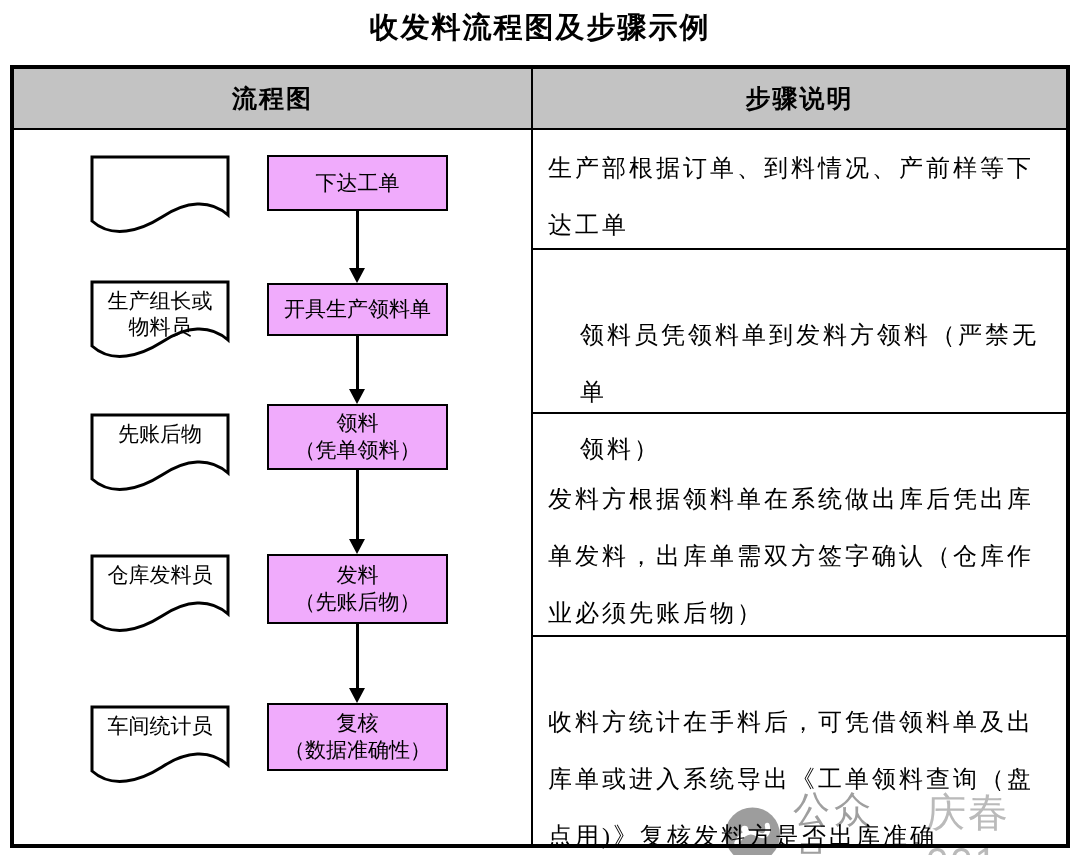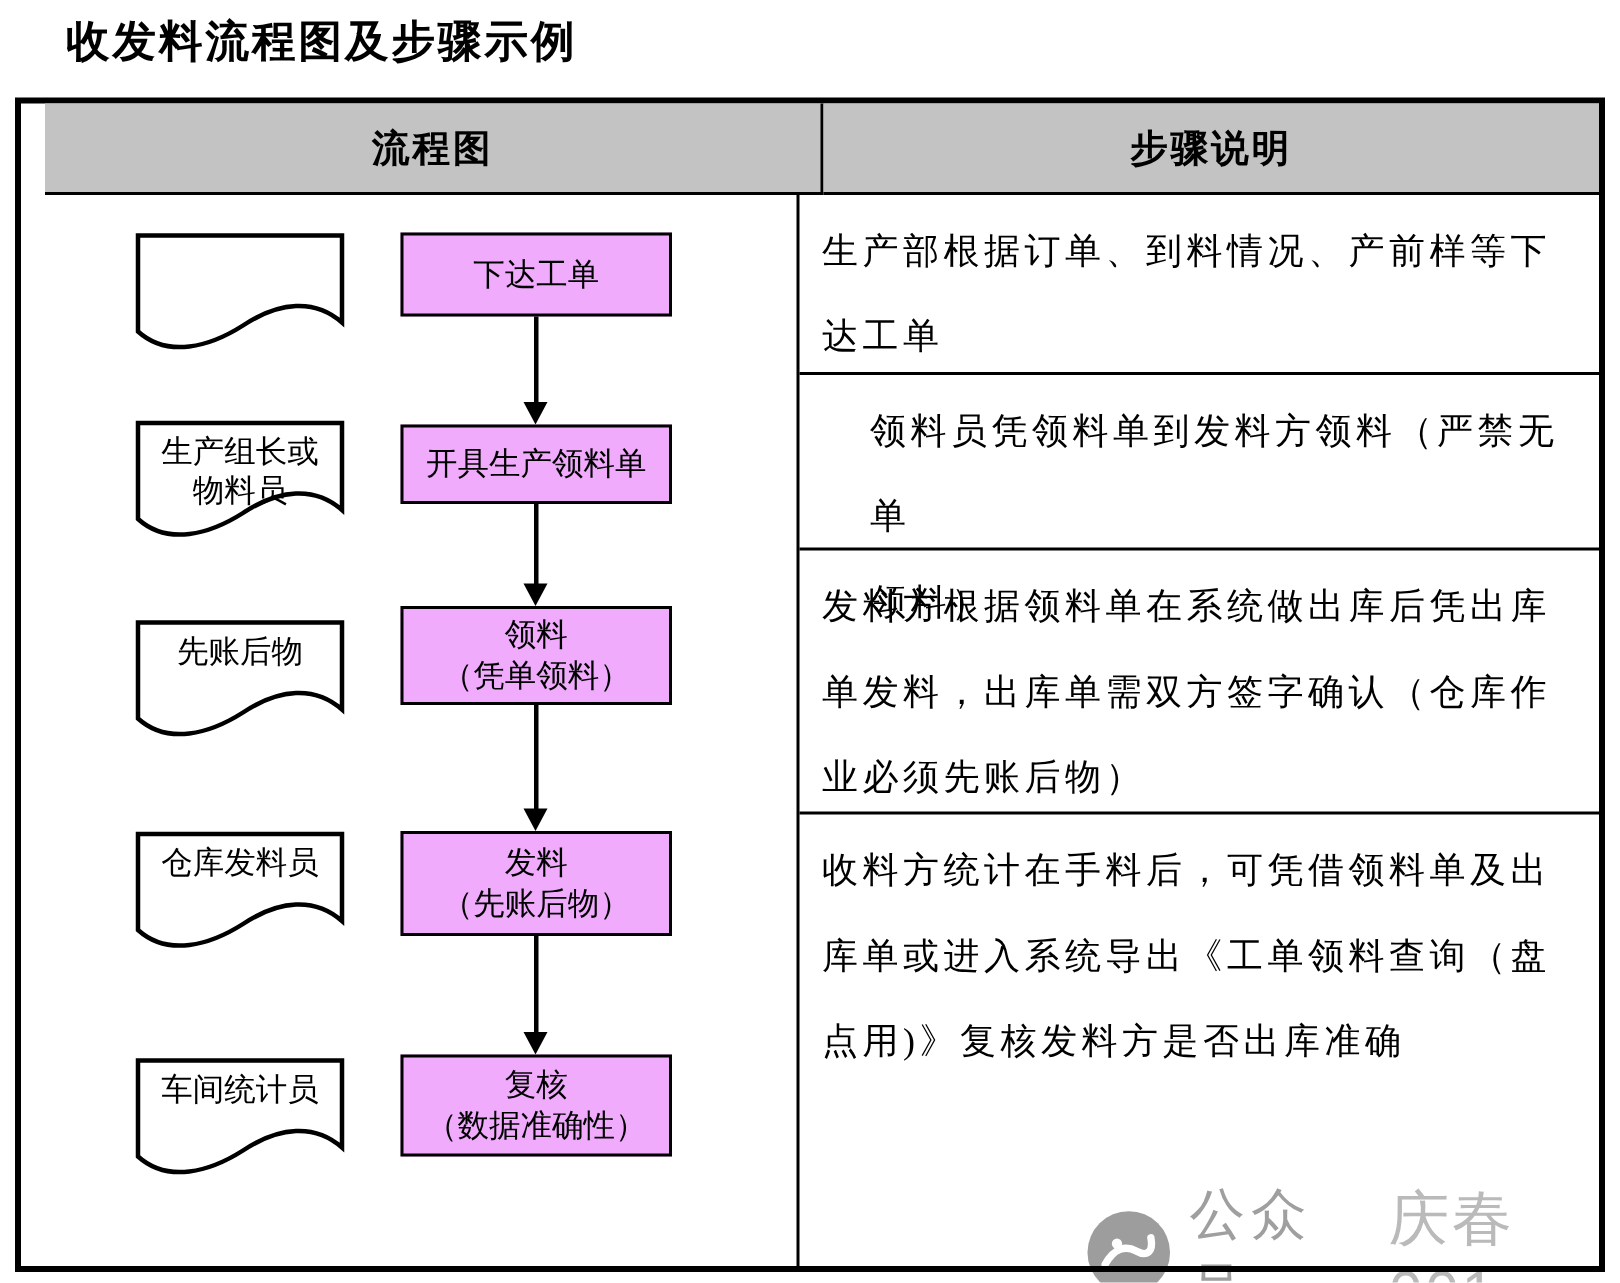--- a/index.html
+++ b/index.html
@@ -1,49 +1,49 @@
 <!DOCTYPE html>
 <html><head>
 <meta charset="utf-8">
 <style>
   * { margin: 0; padding: 0; box-sizing: border-box; }
   html, body { width: 1080px; height: 855px; background: #ffffff; overflow: hidden; }
   body { font-family: "Liberation Serif", "DejaVu Serif", serif; color: #000; position: relative; }
 
   .page-title {
     position: absolute; left: 0; top: 8px; width: 100%;
-    text-align: left; font-size: 29px; font-weight: bold; letter-spacing: 2px; padding-left: 44px;
+    text-align: center; font-size: 29px; font-weight: bold; letter-spacing: 2px;
   }
 
   
   .watermark {
     position: absolute; left: 724px; top: 785px;
     display: flex; align-items: center; gap: 12px;
     font-family: "Liberation Sans", "DejaVu Sans", sans-serif;
   }
   .watermark .wm-primary { font-size: 37px; color: #9f9f9f; letter-spacing: 4px; }
   .watermark .wm-secondary { font-size: 40px; color: #bababa; letter-spacing: 2px; }
 
   
   .proc-table {
     position: absolute; left: 10px; top: 65px; width: 1060px; height: 783px;
     border: 4px solid #000; background: transparent;
   }
-  .thead { display: flex; height: 61px; padding-left: 16px; }
+  .thead { display: flex; height: 61px; }
   .th {
     background: #c3c3c3; border-bottom: 2px solid #000;
     display: flex; align-items: center; justify-content: center;
     font-size: 25px; font-weight: bold; letter-spacing: 2px;
   }
   .th.left  { width: 519px; border-right: 2px solid #000; }
   .th.right { flex: 1; }
 
   .tbody { display: flex; height: 714px; }
   .flow-cell { position: relative; width: 519px; border-right: 2px solid #000; }
-  .steps-cell { flex: 1; display: flex; flex-direction: column; }
+  .steps-cell { flex: 1; display: flex; flex-direction: column; gap: 47px; }
 
   .step-row { border-bottom: 2px solid #000; }
   .step-row:last-child { border-bottom: none; }
   .step-row p {
     white-space: pre-line;
     font-size: 24px; line-height: 57px; letter-spacing: 3px;
     padding: 10px 15px 0 15px;
   }
   .row-h1 { height: 120px; } .row-h2 { height: 123px; } .row-h3 { height: 117px; padding-left: 32px; }
   .row-h4 { height: 176px; } .row-h5 { height: 176px; }

